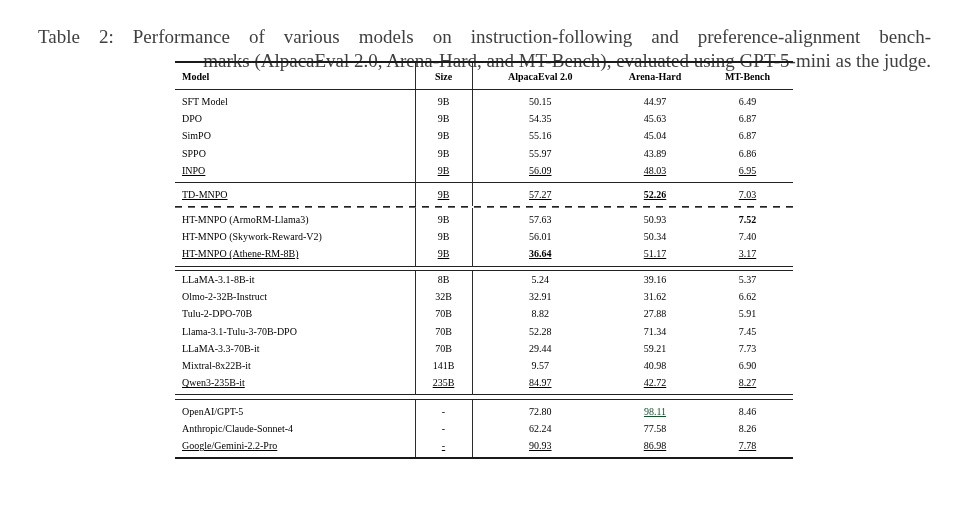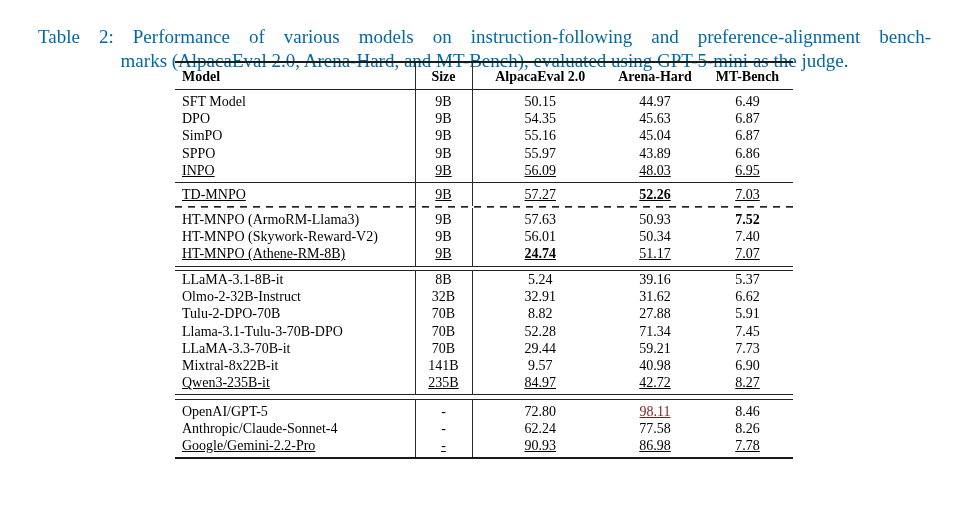--- a/index.html
+++ b/index.html
@@ -12,40 +12,40 @@
     color: #000000;
     overflow: hidden;
   }
   .caption {
     position: absolute;
     top: 6px;
     left: 38px;
     width: 893px;
     font-size: 19px;
     line-height: 23.5px;
-    color: #0369a1;
+    color: #404040;
   }
   .caption .cap-line1 {
     display: block;
     text-align: justify;
     text-align-last: justify;
     white-space: normal;
   }
   .caption .cap-line2 {
     display: block;
-    text-align: center;
+    text-align: right;
   }
   table.results {
     position: absolute;
     left: 175px;
     top: 61px;
     width: 618px;
     border-collapse: collapse;
     table-layout: fixed;
-    font-size: 14px;
+    font-size: 10px;
     color: #000000;
     border-top: 2.4px solid #1a1a1a;
     border-bottom: 2.4px solid #1a1a1a;
   }
   col.c-model { width: 240px; }
   col.c-size  { width: 57px; }
   col.c-alpaca{ width: 136px; }
   col.c-arena { width: 94px; }
   col.c-mt    { width: 91px; }
 
@@ -187,23 +187,23 @@
         <tr>
     <td class="model">HT-MNPO (Skywork-Reward-V2)</td>
     <td class="size">9B</td>
     <td class="num">56.01</td>
     <td class="num">50.34</td>
     <td class="num">7.40</td>
   </tr>
         <tr class="sec-end">
     <td class="model">HT-MNPO (Athene-RM-8B)</td>
     <td class="size">9B</td>
-    <td class="num bold">24.74</td>
+    <td class="num bold">36.64</td>
     <td class="num">51.17</td>
-    <td class="num">7.07</td>
+    <td class="num">3.17</td>
   </tr>
         <tr class="rule rule-double">
           <td colspan="5"></td>
         </tr>
         <tr>
     <td class="model">LLaMA-3.1-8B-it</td>
     <td class="size">8B</td>
     <td class="num">5.24</td>
     <td class="num">39.16</td>
     <td class="num">5.37</td>
@@ -250,21 +250,21 @@
     <td class="num">42.72</td>
     <td class="num">8.27</td>
   </tr>
         <tr class="rule rule-double">
           <td colspan="5"></td>
         </tr>
         <tr class="sec-start">
     <td class="model">OpenAI/GPT-5</td>
     <td class="size">-</td>
     <td class="num">72.80</td>
-    <td class="num red" style="color: #7f1d1d; text-decoration: underline;">98.11</td>
+    <td class="num red" style="color: #14532d; text-decoration: underline;">98.11</td>
     <td class="num">8.46</td>
   </tr>
         <tr>
     <td class="model">Anthropic/Claude-Sonnet-4</td>
     <td class="size">-</td>
     <td class="num">62.24</td>
     <td class="num">77.58</td>
     <td class="num">8.26</td>
   </tr>
         <tr class="sec-end">

